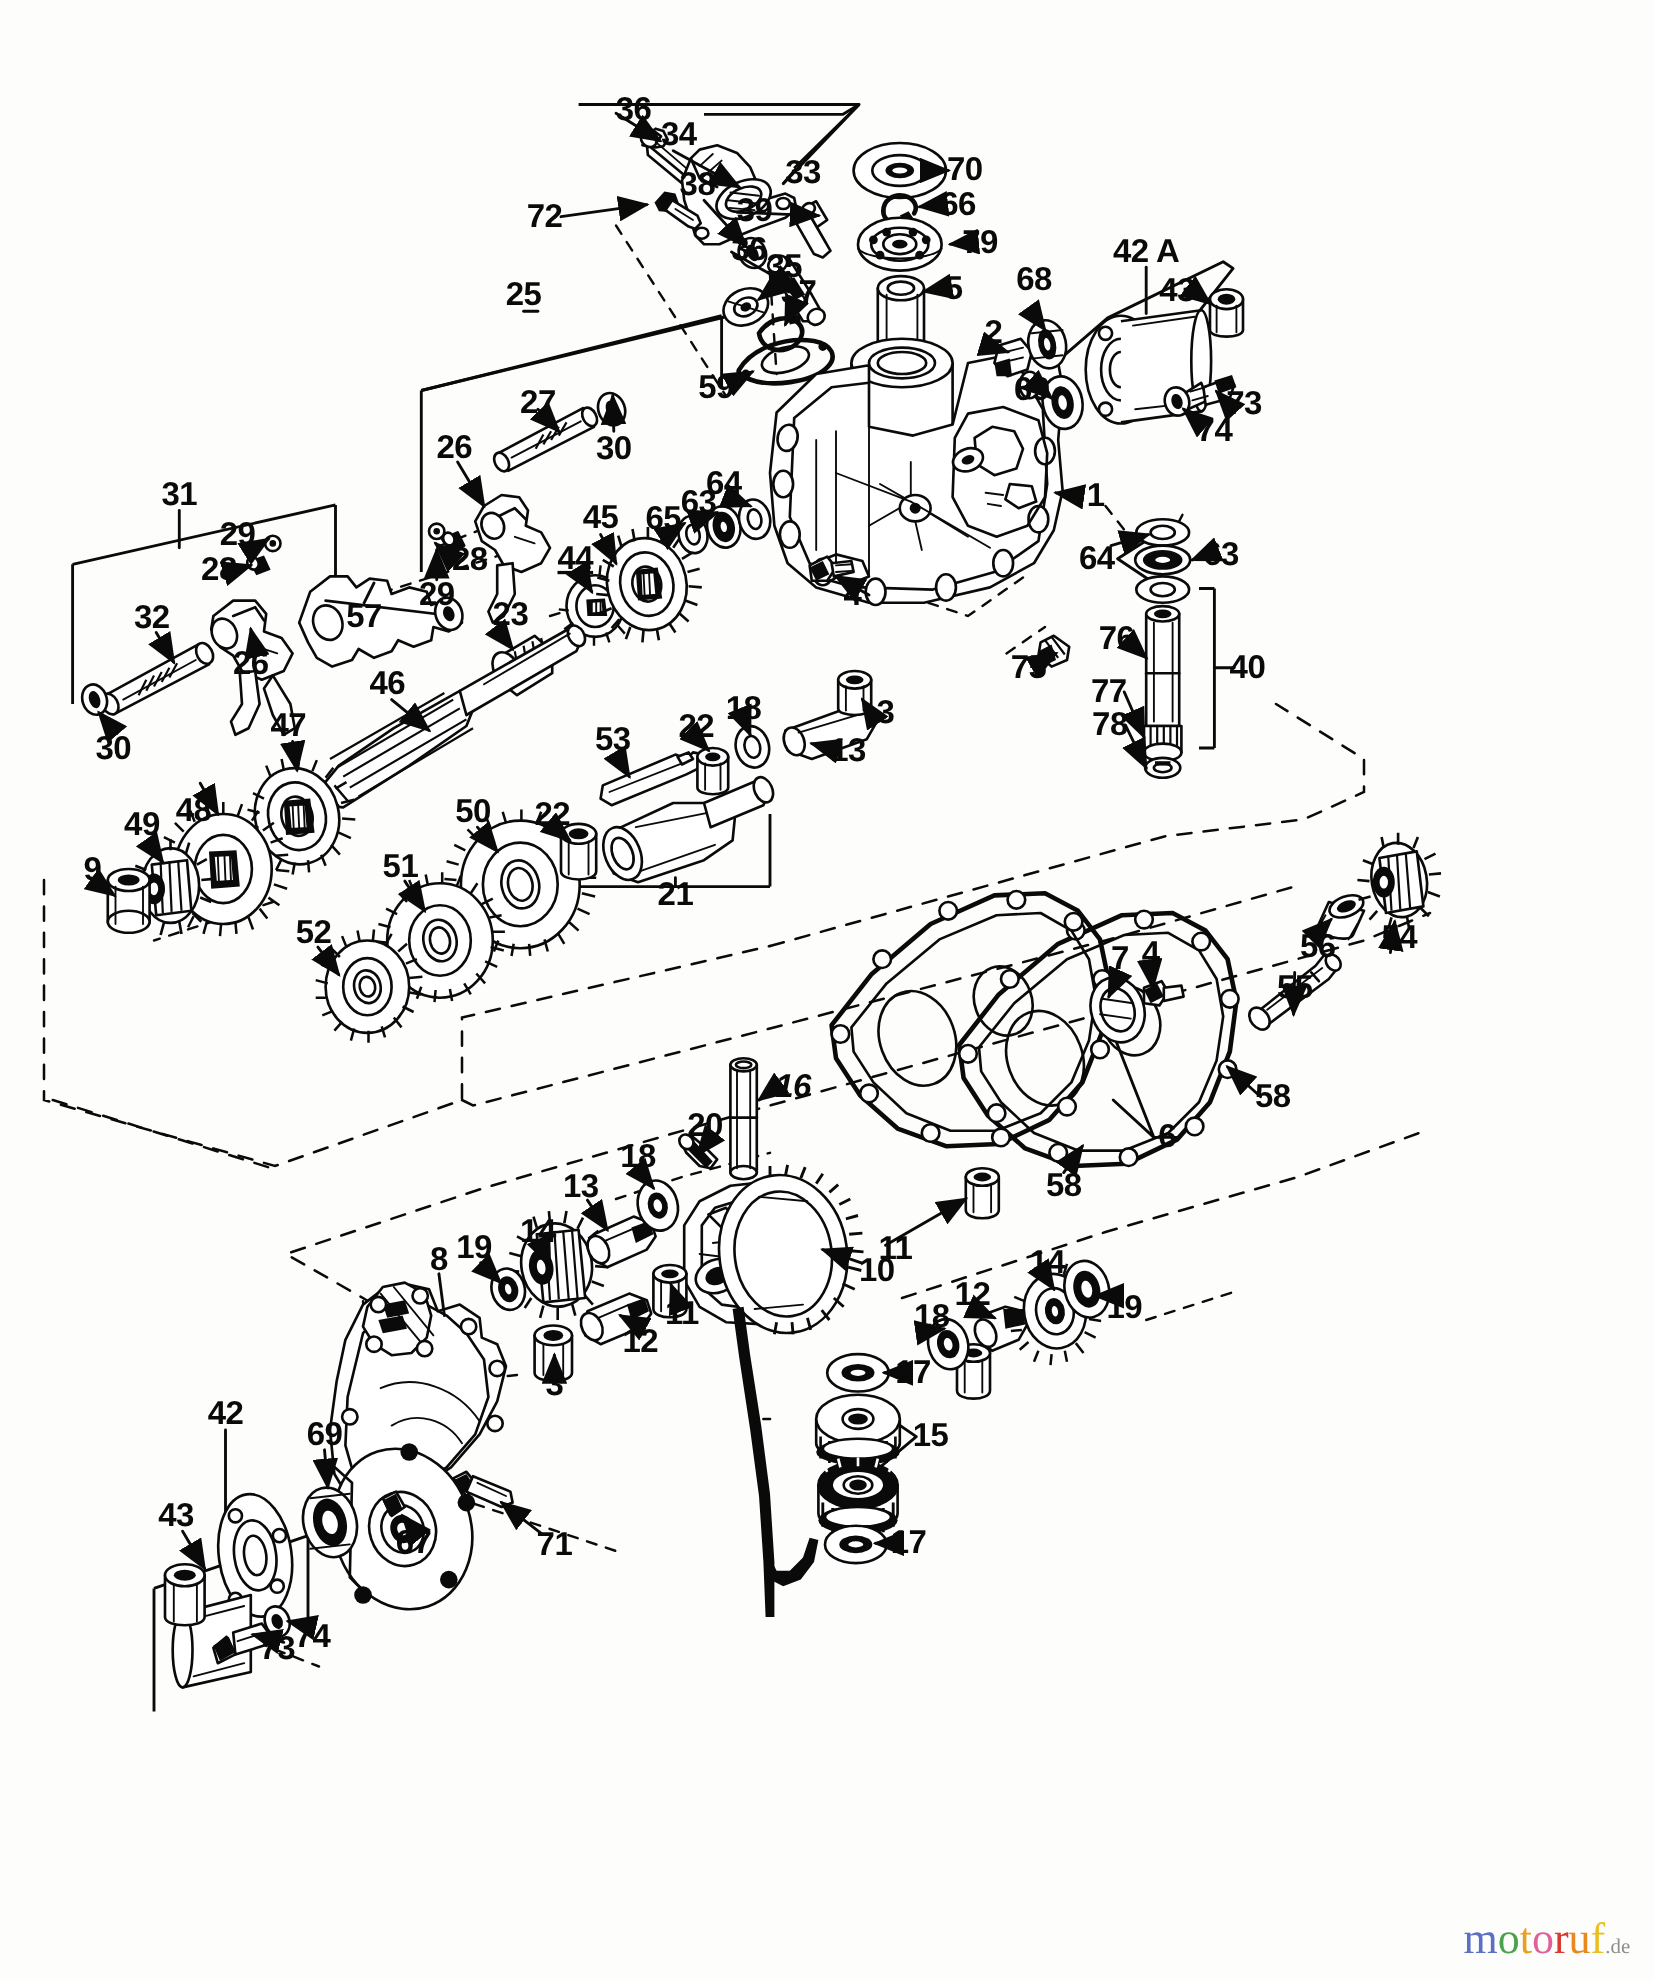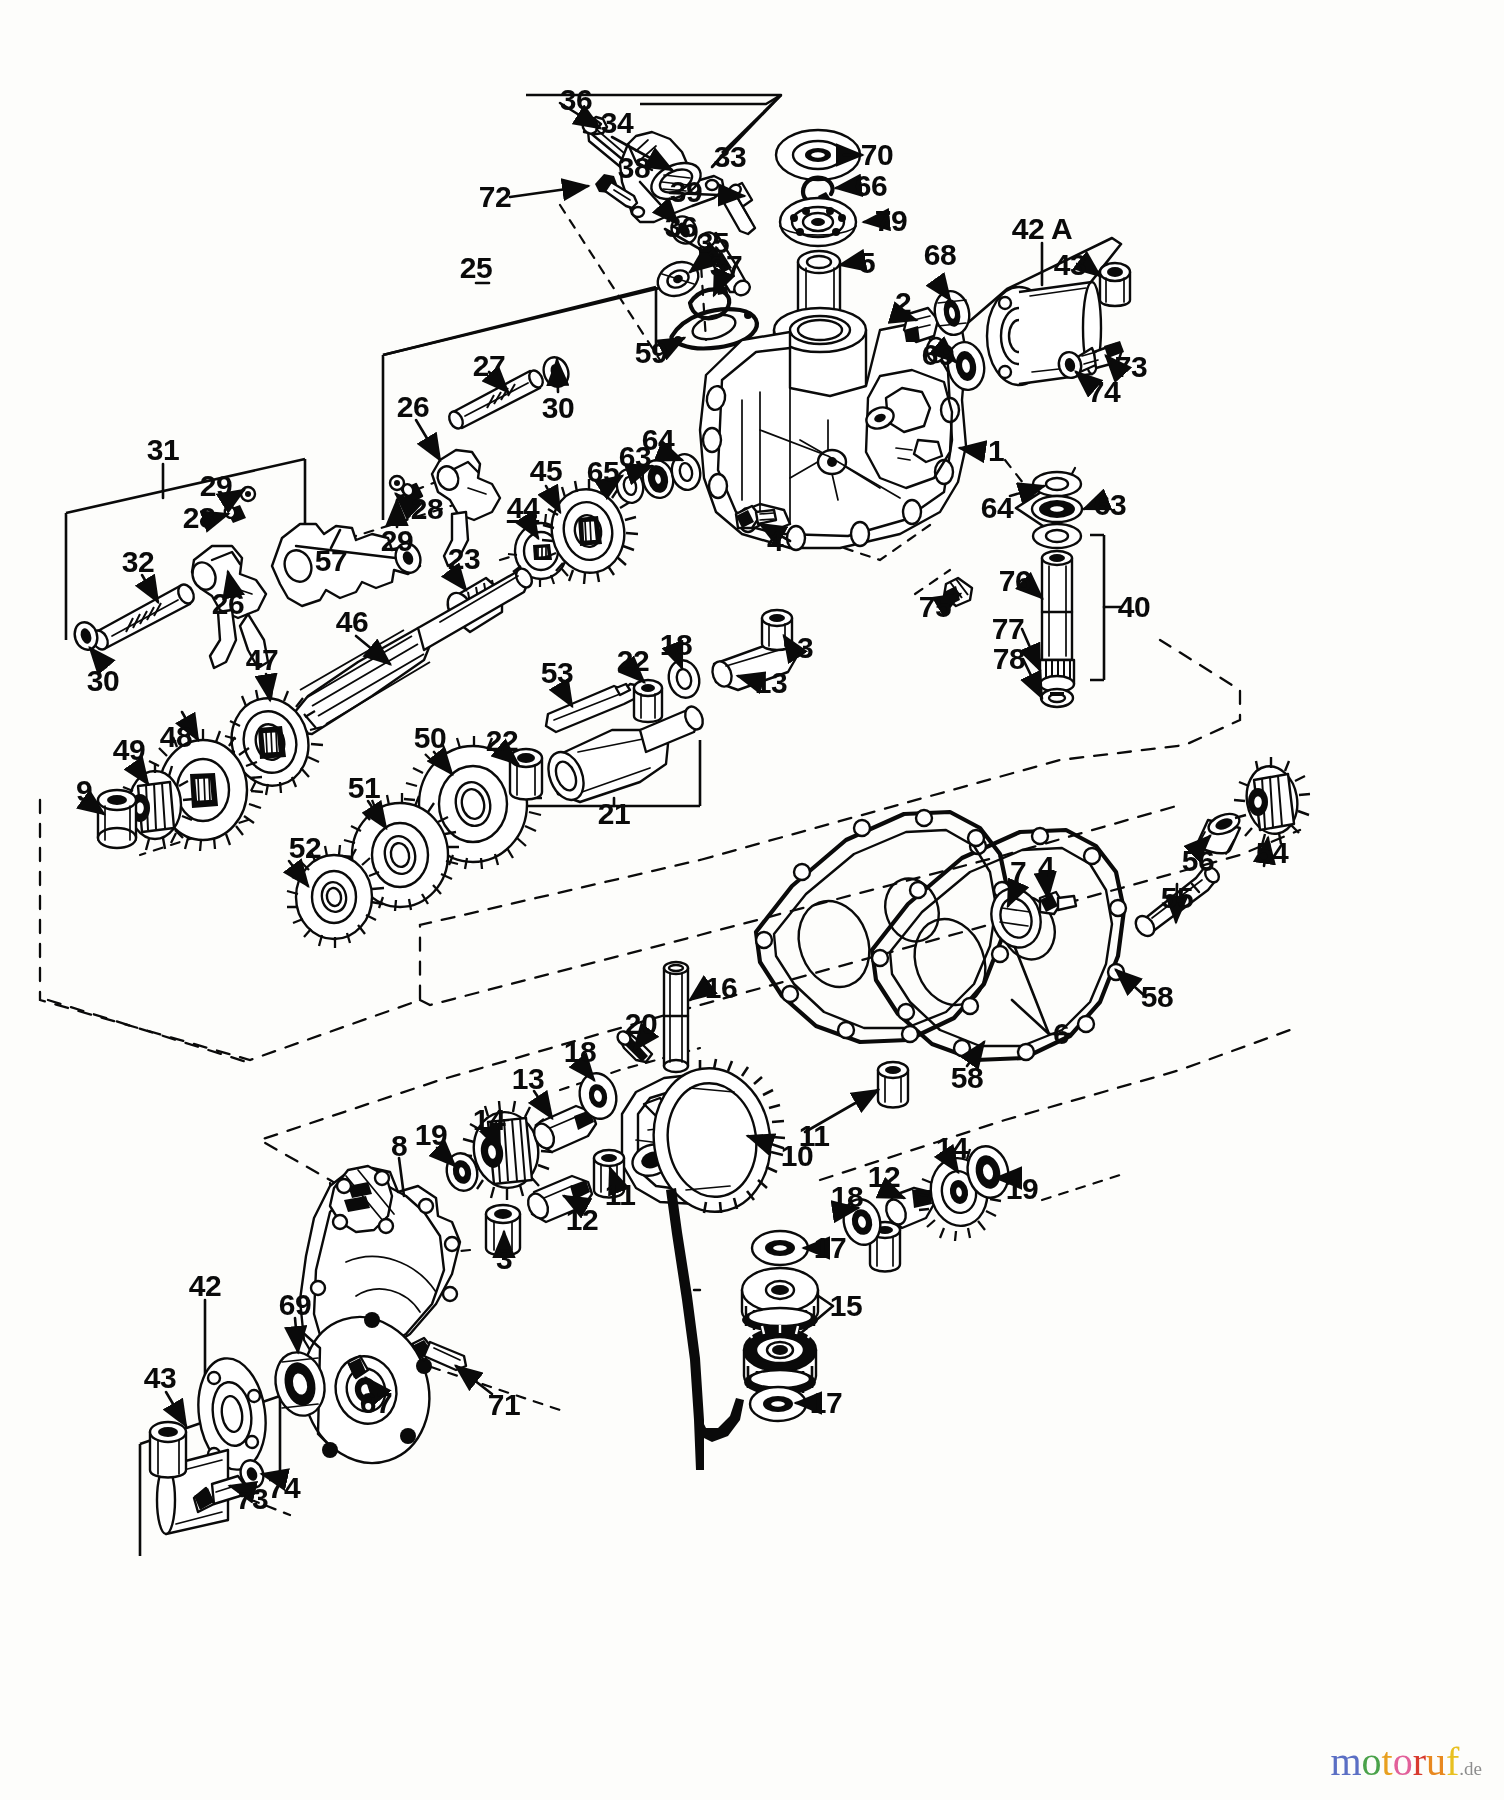--- a/index.html
+++ b/index.html
@@ -1143,30 +1143,30 @@
       <div class="cal" style="left: 84px; top: 791px;">9</div>
       <div class="cal" style="left: 557px; top: 673px;">53</div>
       <div class="cal" style="left: 633px; top: 661px;">22</div>
       <div class="cal" style="left: 676px; top: 645px;">18</div>
       <div class="cal" style="left: 805px; top: 648px;">3</div>
       <div class="cal" style="left: 771px; top: 683px;">13</div>
       <div class="cal" style="left: 430px; top: 738px;">50</div>
       <div class="cal" style="left: 502px; top: 741px;">22</div>
       <div class="cal" style="left: 364px; top: 788px; text-align: right;">51</div>
       <div class="cal" style="left: 614px; top: 814px;">21</div>
-      <div class="cal" style="left: 285px; top: 848px; margin-left: 20px;">52</div>
+      <div class="cal" style="left: 285px; top: 848px;">52</div>
       <div class="cal" style="left: 1272px; top: 853px;">54</div>
       <div class="cal" style="left: 1198px; top: 861px;">56</div>
       <div class="cal" style="left: 1177px; top: 898px;">55</div>
       <div class="cal" style="left: 1018px; top: 872px;">7</div>
       <div class="cal" style="left: 1046px; top: 867px;">4</div>
       <div class="cal" style="left: 1157px; top: 997px;">58</div>
       <div class="cal" style="left: 1061px; top: 1034px;">6</div>
       <div class="cal" style="left: 967px; top: 1078px;">58</div>
-      <div class="cal" style="left: 721px; top: 988px;">16</div>
+      <div class="cal" style="left: 721px; top: 988px; font-style: italic;">16</div>
       <div class="cal" style="left: 641px; top: 1024px;">20</div>
       <div class="cal" style="left: 580px; top: 1052px;">18</div>
       <div class="cal" style="left: 528px; top: 1079px;">13</div>
       <div class="cal" style="left: 489px; top: 1120px;">14</div>
       <div class="cal" style="left: 814px; top: 1136px;">11</div>
       <div class="cal" style="left: 431px; top: 1135px;">19</div>
       <div class="cal" style="left: 399px; top: 1146px;">8</div>
       <div class="cal" style="left: 797px; top: 1156px;">10</div>
       <div class="cal" style="left: 952px; top: 1148px;">14</div>
       <div class="cal" style="left: 884px; top: 1177px;">12</div>

